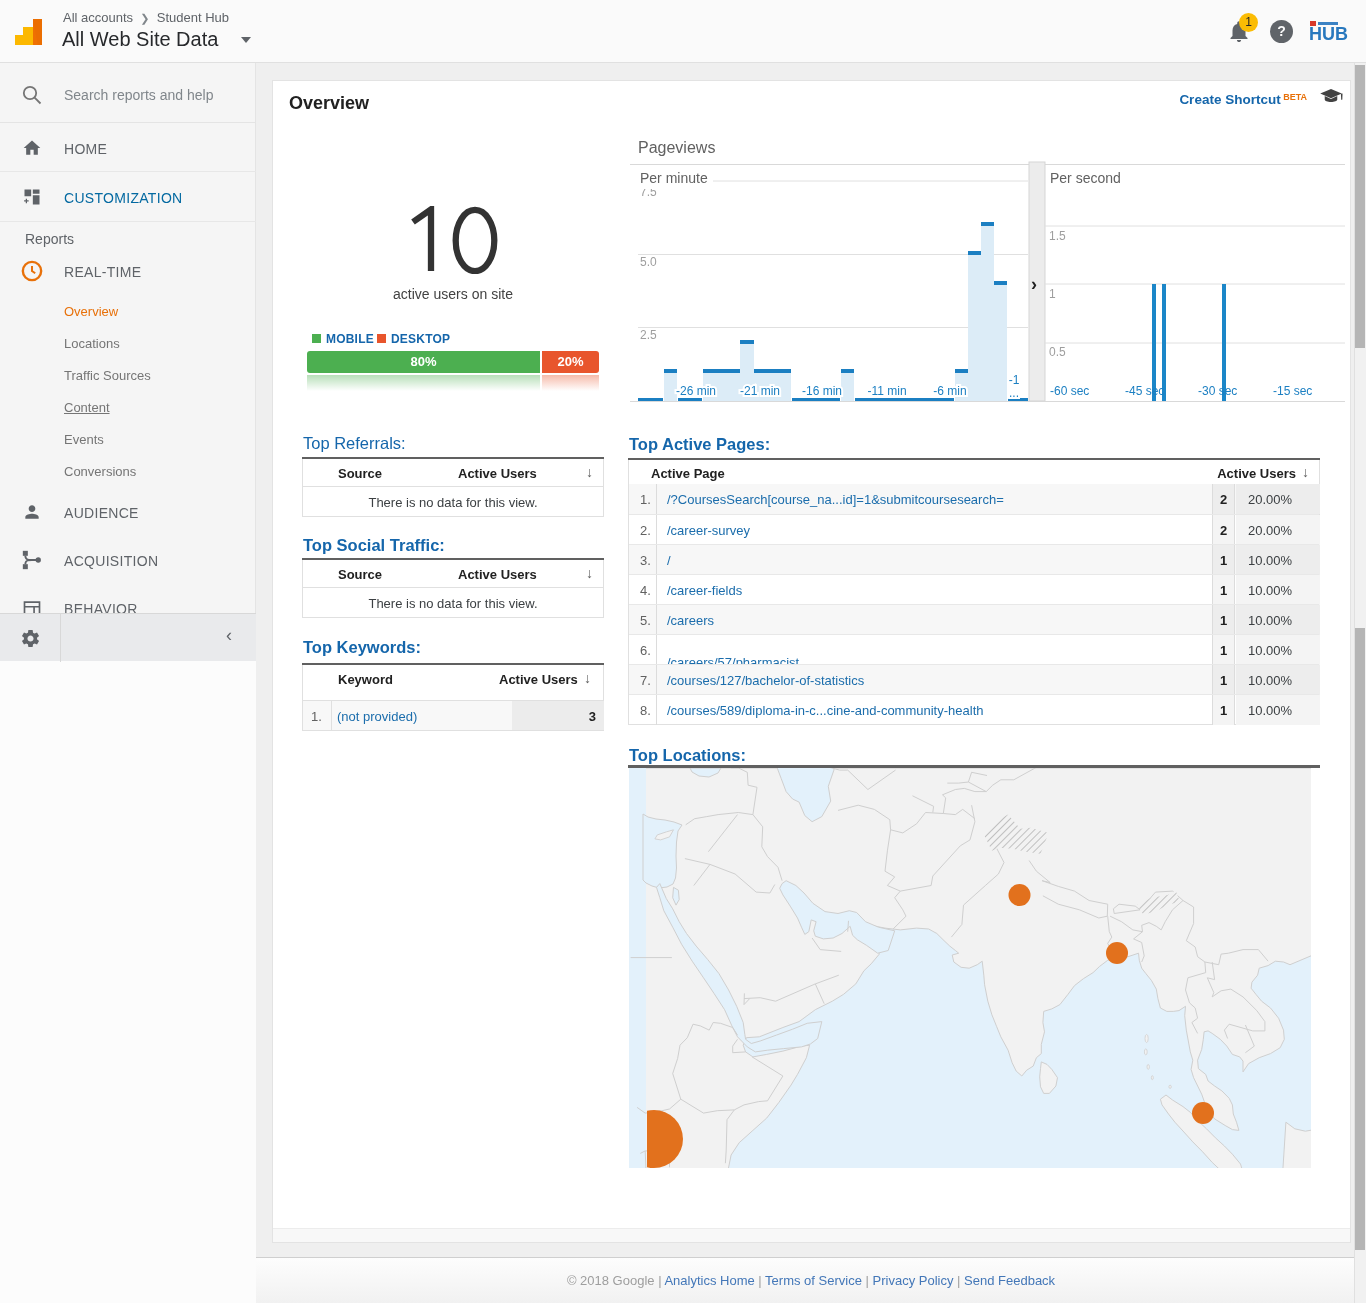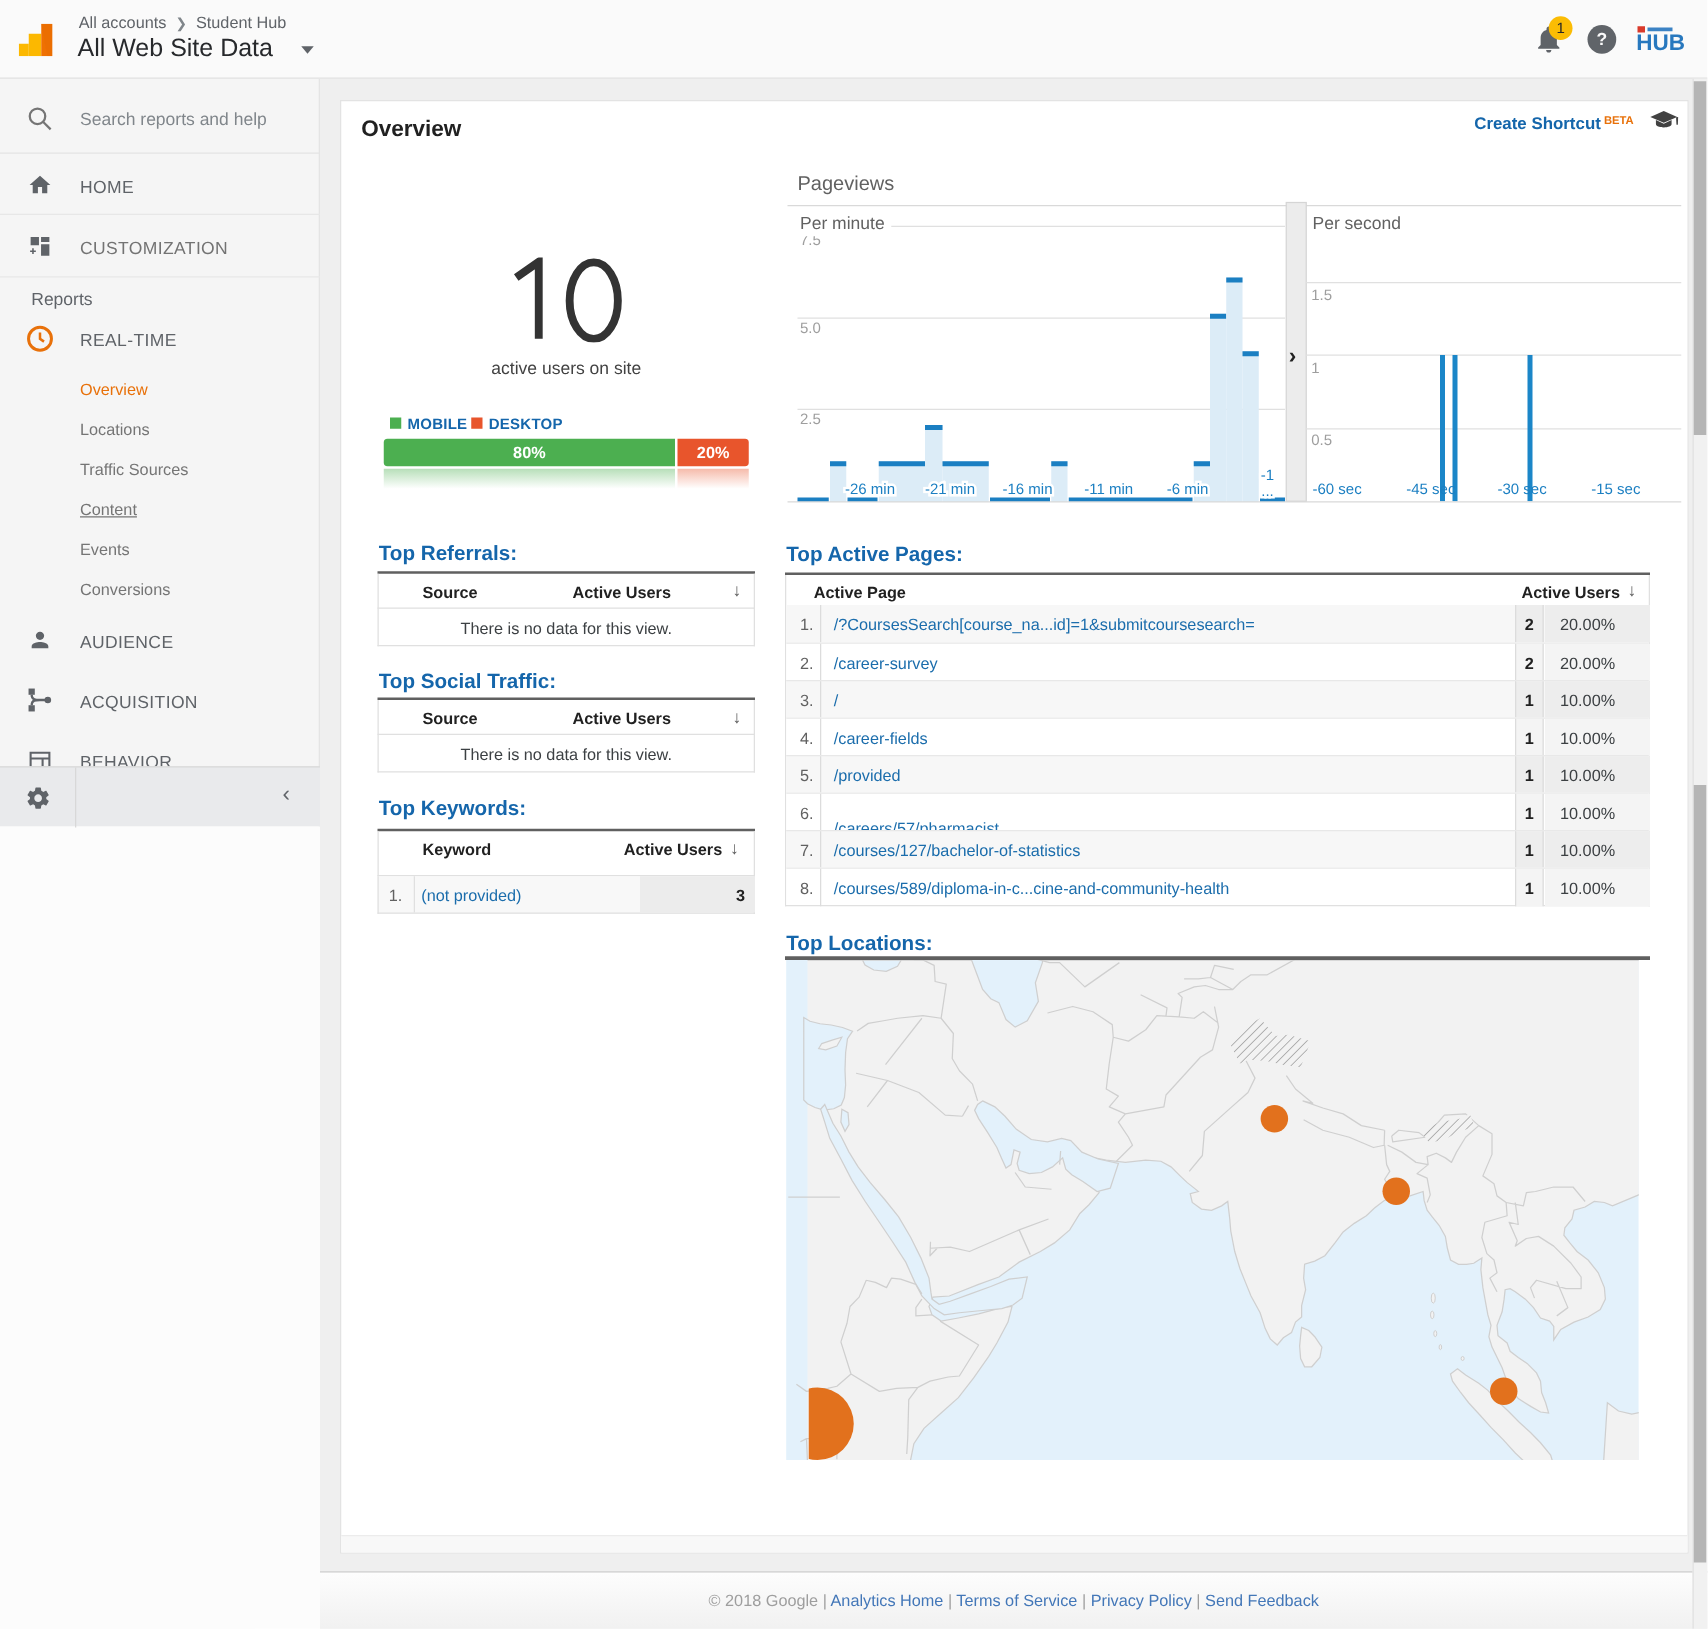--- a/index.html
+++ b/index.html
@@ -50,21 +50,21 @@
       <path fill="#5f6368" d="M10 20v-6h4v6h5v-8h3L12 3 2 12h3v8z"></path>
     </svg>
   <div class="abs" style="left:64px;top:78px;font-size:14px;color:#5f6368;letter-spacing:0.3px;">HOME</div>
 
   <div class="abs" style="left:0;top:109px;width:256px;height:50px;border-bottom:1px solid #e7e7e7;"></div>
   <svg class="abs" style="left:22px;top:124px;" width="20" height="20" viewBox="0 0 24 24">
     <path fill="#5f6368" d="M3 3h8v8H3z M13 3h8v5h-8z M13 10h8v11h-8z"></path>
     <path fill="#5f6368" d="M8 17.5 H6 v2 H4.5 v-2 h-2 V16 h2 v-2 H6 v2 h2 z"></path>
     <path fill="#5f6368" d="M3 13 h5 v2 H5 v3 H3 z" opacity="0"></path>
   </svg>
-  <div class="abs" style="left:64px;top:127px;font-size:14px;color:#737373;letter-spacing:0.3px;">CUSTOMIZATION</div>
+  <div class="abs" style="left:64px;top:127px;font-size:14px;color:#0369a1;letter-spacing:0.3px;">CUSTOMIZATION</div>
 
   <div class="abs" style="left:25px;top:168px;font-size:14px;color:#5f6368;">Reports</div>
 
   <svg class="abs" style="left:21px;top:197px;" width="22" height="22" viewBox="0 0 24 24">
     <circle cx="12" cy="12" r="10" fill="none" stroke="#e8710a" stroke-width="2.6"></circle>
     <path d="M12 6.5 V12 L15.5 14.5" fill="none" stroke="#e8710a" stroke-width="2.2"></path>
   </svg>
   <div class="abs" style="left:64px;top:201px;font-size:14px;color:#5f6368;letter-spacing:0.3px;">REAL-TIME</div>
   <div class="abs" style="left:64px;top:241px;font-size:13px;color:#e8710a;">Overview</div>
   <div class="abs" style="left:64px;top:273px;font-size:13px;color:#757575;">Locations</div>
@@ -204,21 +204,21 @@
       <text x="422" y="235">-60 sec</text>
       <text x="497" y="235">-45 sec</text>
       <text x="570" y="235">-30 sec</text>
       <text x="645" y="235">-15 sec</text>
     </g>
     <line x1="2" y1="241.5" x2="717" y2="241.5" stroke="#d9d9d9"></line>
   </svg>
 </div>
 
 <div class="abs" style="left:302px;top:436px;z-index:2;width:302px;">
-  <div class="abs" style="left:1px;top:-2px;font-size:16.5px;font-weight:bold;color:#1566ab;">Top Referrals:</div>
+  <div class="abs" style="left:1px;top:-2px;font-size:16.5px;font-weight:normal;color:#1566ab;">Top Referrals:</div>
   <div class="abs" style="left:0;top:21px;width:302px;border-top:2.5px solid #606060;background:#fff;">
     <div style="height:28px;border:1px solid #e0e0e0;border-top:none;position:relative;">
       <span class="abs" style="left:35px;top:7px;font-size:13px;font-weight:bold;color:#212121;">Source</span>
       <span class="abs" style="left:155px;top:7px;font-size:13px;font-weight:bold;color:#212121;">Active Users</span>
       <span class="abs" style="left:283px;top:5px;font-size:14px;color:#616161;">↓</span>
     </div>
     <div style="height:30px;border:1px solid #e0e0e0;border-top:none;position:relative;">
       <span class="abs" style="left:0;top:8px;width:300px;text-align:center;font-size:13px;color:#3c4043;">There is no data for this view.</span>
     </div>
   </div>
@@ -295,21 +295,21 @@
 <span class="abs" style="left:27px;top:0;width:1px;height:30px;background:#dcdcdc;"></span>
 <span class="abs" style="left:38px;top:8px;font-size:13px;color:#1b6dac;">/career-fields</span>
 <span class="abs" style="left:583px;top:0;width:23px;height:30px;background:#f4f4f4;border-left:1px solid #dcdcdc;border-right:1px solid #dcdcdc;"></span>
 <span class="abs" style="left:583px;top:8px;width:23px;text-align:center;font-size:13px;font-weight:bold;color:#212121;">1</span>
 <span class="abs" style="left:607px;top:0;width:84px;height:30px;background:#f4f4f4;"></span>
 <span class="abs" style="left:619px;top:8px;font-size:13px;color:#3c4043;">10.00%</span>
 </div>
 <div style="height:30px;position:relative;background:#f7f7f7;border-top:1px solid #e8e8e8;">
 <span class="abs" style="left:11px;top:8px;font-size:13px;color:#616161;">5.</span>
 <span class="abs" style="left:27px;top:0;width:1px;height:30px;background:#dcdcdc;"></span>
-<span class="abs" style="left:38px;top:8px;font-size:13px;color:#1b6dac;">/provided</span>
+<span class="abs" style="left:38px;top:8px;font-size:13px;color:#1b6dac;">/careers</span>
 <span class="abs" style="left:583px;top:0;width:23px;height:30px;background:#ededed;border-left:1px solid #dcdcdc;border-right:1px solid #dcdcdc;"></span>
 <span class="abs" style="left:583px;top:8px;width:23px;text-align:center;font-size:13px;font-weight:bold;color:#212121;">1</span>
 <span class="abs" style="left:607px;top:0;width:84px;height:30px;background:#ededed;"></span>
 <span class="abs" style="left:619px;top:8px;font-size:13px;color:#3c4043;">10.00%</span>
 </div>
 <div style="height:30px;position:relative;background:#ffffff;border-top:1px solid #e8e8e8;">
 <span class="abs" style="left:11px;top:8px;font-size:13px;color:#616161;">6.</span>
 <span class="abs" style="left:27px;top:0;width:1px;height:30px;background:#dcdcdc;"></span>
 <span class="abs" style="left:38px;top:20px;font-size:13px;color:#1b6dac;">/careers/57/pharmacist</span>
 <span class="abs" style="left:583px;top:0;width:23px;height:30px;background:#f4f4f4;border-left:1px solid #dcdcdc;border-right:1px solid #dcdcdc;"></span>

